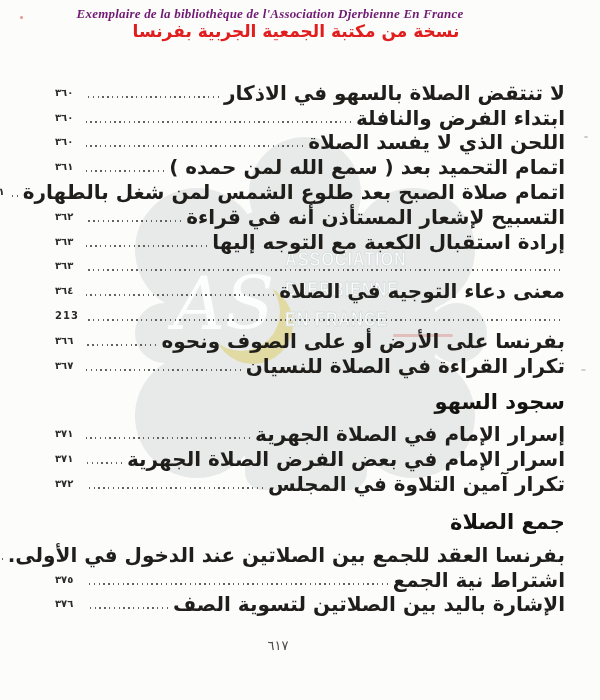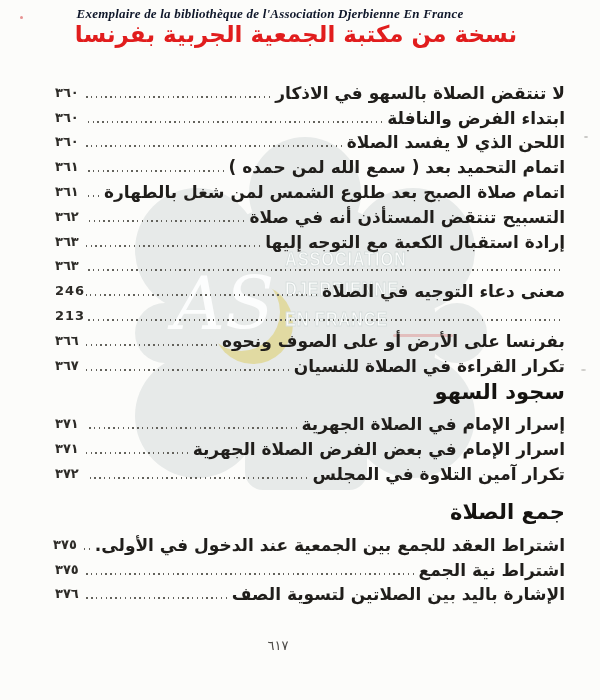--- a/index.html
+++ b/index.html
@@ -4,46 +4,46 @@
 <style>
   html,body{margin:0;padding:0;}
   body{width:600px;height:700px;overflow:hidden;
        font-family:"DejaVu Sans",sans-serif;}
   #page{position:relative;width:600px;height:700px;
         background:#fcfcfa;overflow:hidden;}
 
   
   .stamp-fr{position:absolute;top:6px;left:0;width:540px;text-align:center;
             font-family:"Liberation Serif",serif;font-style:italic;font-weight:700;
-            font-size:13px;color:#0f172a;letter-spacing:.2px;}
+            font-size:13px;color:#701a75;letter-spacing:.2px;}
   .stamp-ar{position:absolute;top:21px;left:0;width:592px;text-align:center;
-            font-size:23px;font-weight:800;color:#e11d1d;direction:rtl;}
+            font-size:17px;font-weight:800;color:#e11d1d;direction:rtl;}
 
   
   .wm{position:absolute;left:135px;top:136px;width:352px;height:360px;z-index:0;}
   .wm svg{position:absolute;left:0;top:0;}
   .wm-monogram{position:absolute;left:38px;top:122px;
                font-family:"DejaVu Serif",serif;font-style:italic;
                font-size:72px;line-height:92px;color:rgba(255,255,255,.88);}
   .wm-line{position:absolute;left:150px;width:170px;
            font-family:"Liberation Sans",sans-serif;font-weight:800;
            font-size:20px;letter-spacing:1px;color:rgba(252,253,252,.95);
            -webkit-text-stroke:1px #d7dedd;transform:scaleX(.82);
            transform-origin:left center;white-space:nowrap;}
   .wm-l1{top:112px;} .wm-l2{top:142px;} .wm-l3{top:172px;}
   .wm-redline{position:absolute;left:258px;top:198px;width:60px;height:3px;
               background:rgba(214,90,90,.30);border-radius:2px;}
 
   
   #toc{position:absolute;top:79px;left:55px;right:35px;z-index:1;direction:rtl;}
   .row{display:flex;align-items:flex-end;height:24.8px;}
-  .t{font-size:17px;font-weight:700;color:#201e1b;line-height:22px;white-space:nowrap;}
+  .t{font-size:20px;font-weight:700;color:#201e1b;line-height:22px;white-space:nowrap;}
   .leader{flex:1;height:2px;align-self:flex-end;margin:0 5px 6px 3px;min-width:10px;
           background:repeating-linear-gradient(to left,#63625c 0 1.4px,transparent 1.4px 4.8px);}
-  .p{width:28px;font-size:13px;font-weight:700;color:#2d2b27;direction:ltr;
+  .p{width:28px;font-size:10px;font-weight:700;color:#2d2b27;direction:ltr;
      text-align:left;line-height:22px;letter-spacing:1px;}
   .sec-heading{font-size:21px;font-weight:800;color:#151310;text-align:right;
                line-height:26px;margin:14px 0 6px;}
 
   
   .folio{position:absolute;top:638px;left:0;width:600px;text-align:center;
          transform:translateX(-22px);font-size:13px;color:#4c4a46;
          letter-spacing:5px;z-index:1;}
 
   
@@ -105,71 +105,71 @@
       <span class="t">اتمام التحميد بعد ( سمع الله لمن حمده )</span>
       <span class="leader"></span>
       <span class="p">٣٦١</span>
     </div>
       <div class="row">
       <span class="t">اتمام صلاة الصبح بعد طلوع الشمس لمن شغل بالطهارة</span>
       <span class="leader"></span>
       <span class="p">٣٦١</span>
     </div>
       <div class="row">
-      <span class="t">التسبيح تنتقض المستأذن أنه في صلاة</span>
+      <span class="t">التسبيح لإشعار المستأذن أنه في قراءة</span>
       <span class="leader"></span>
       <span class="p">٣٦٢</span>
     </div>
       <div class="row">
       <span class="t">إرادة استقبال الكعبة مع التوجه إليها</span>
       <span class="leader"></span>
       <span class="p">٣٦٣</span>
     </div>
       <div class="row">
       <span class="leader"></span>
       <span class="p">٣٦٣</span>
     </div>
       <div class="row">
       <span class="t">معنى دعاء التوجيه في الصلاة</span>
       <span class="leader"></span>
-      <span class="p">246</span>
+      <span class="p">٣٦٤</span>
     </div>
       <div class="row">
       <span class="leader"></span>
       <span class="p">213</span>
     </div>
       <div class="row">
       <span class="t">بفرنسا على الأرض أو على الصوف ونحوه</span>
       <span class="leader"></span>
       <span class="p">٣٦٦</span>
     </div>
       <div class="row">
       <span class="t">تكرار القراءة في الصلاة للنسيان</span>
       <span class="leader"></span>
       <span class="p">٣٦٧</span>
     </div>
-      <div class="sec-heading" style="margin-top: 2px;">سجود السهو</div>
+      <div class="sec-heading" style="margin-top: 12px;">سجود السهو</div>
       <div class="row">
       <span class="t">إسرار الإمام في الصلاة الجهرية</span>
       <span class="leader"></span>
       <span class="p">٣٧١</span>
     </div>
       <div class="row">
       <span class="t">اسرار الإمام في بعض الفرض الصلاة الجهرية</span>
       <span class="leader"></span>
       <span class="p">٣٧١</span>
     </div>
       <div class="row">
       <span class="t">تكرار آمين التلاوة في المجلس</span>
       <span class="leader"></span>
       <span class="p">٣٧٢</span>
     </div>
       <div class="sec-heading">جمع الصلاة</div>
       <div class="row">
-      <span class="t">اشتراط العقد للجمع بين الجمعية عند الدخول في الأولى.</span>
+      <span class="t">بفرنسا العقد للجمع بين الصلاتين عند الدخول في الأولى.</span>
       <span class="leader"></span>
       <span class="p">٣٧٥</span>
     </div>
       <div class="row">
       <span class="t">اشتراط نية الجمع</span>
       <span class="leader"></span>
       <span class="p">٣٧٥</span>
     </div>
       <div class="row">
       <span class="t">الإشارة باليد بين الصلاتين لتسوية الصف</span>

